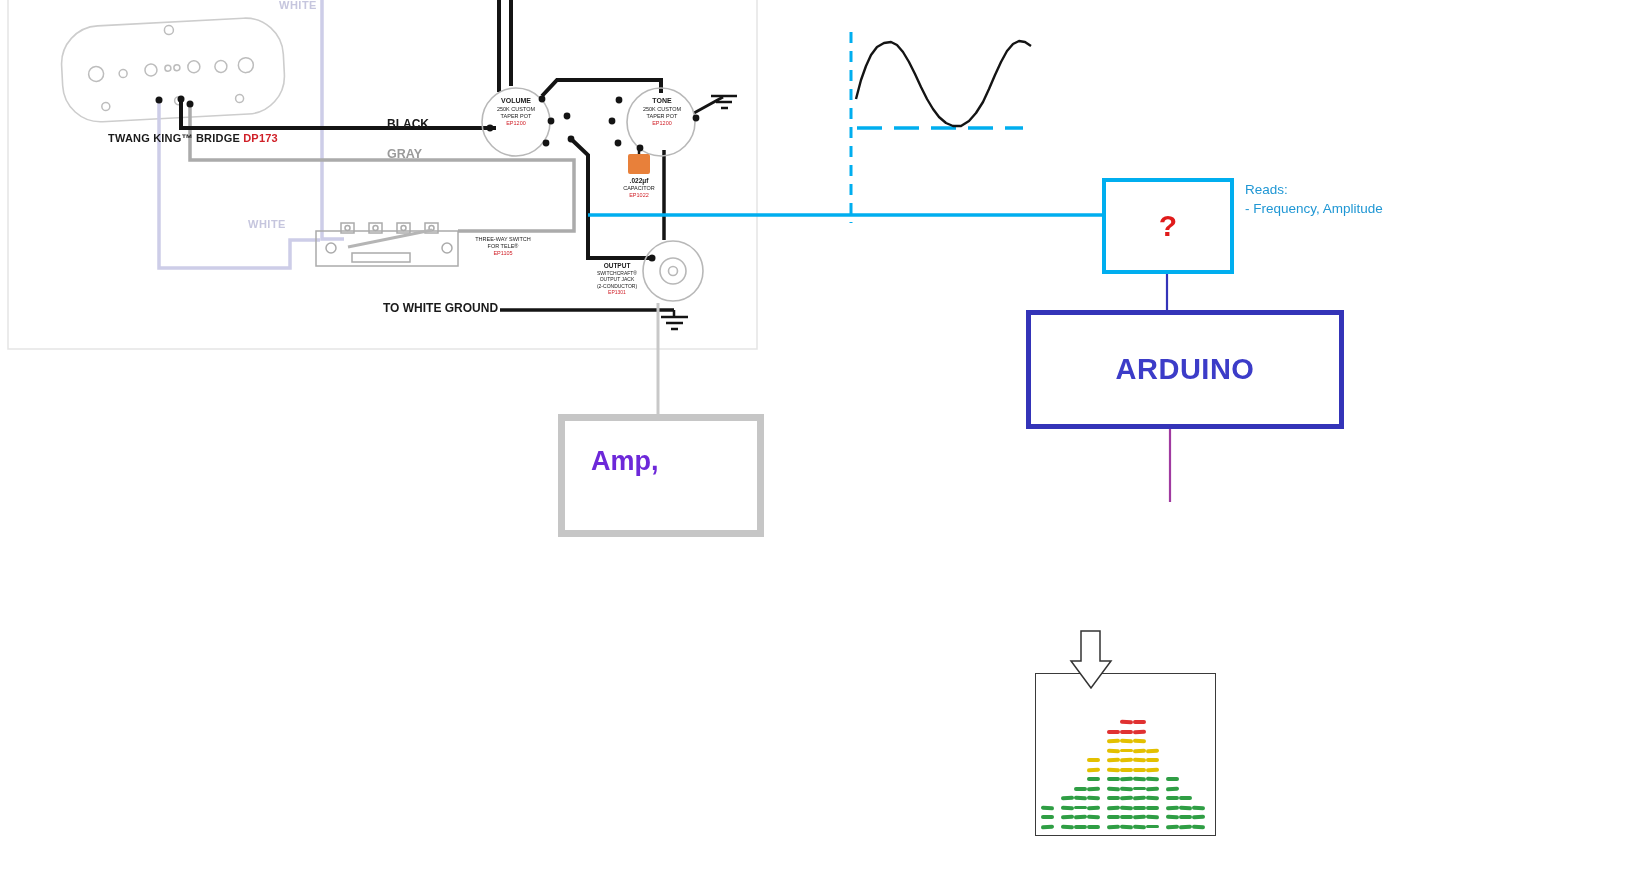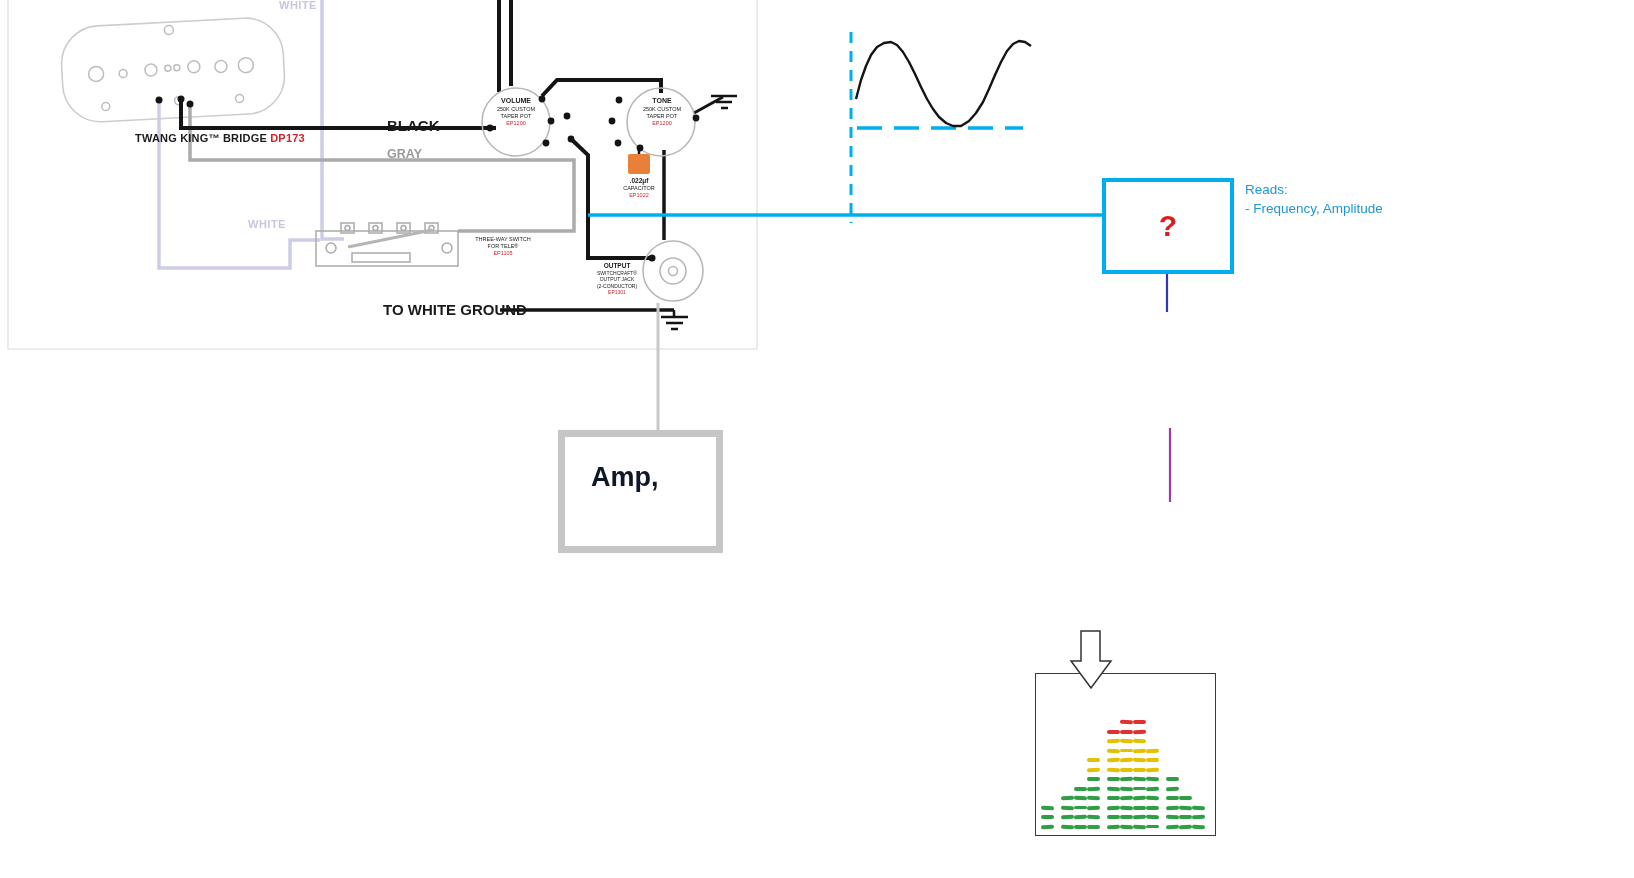--- a/index.html
+++ b/index.html
@@ -3,32 +3,32 @@
 <meta charset="utf-8">
 <style>
   * { margin:0; padding:0; box-sizing:border-box; }
   html,body { background:#ffffff; font-family:"Liberation Sans", sans-serif; }
   #canvas { position:relative; width:1634px; height:878px; background:#ffffff; overflow:hidden; }
   svg.layer { position:absolute; left:0; top:0; z-index:0; }
   .lbl { position:absolute; white-space:nowrap; z-index:1; }
   .lavender { color:#c6c6de; font-weight:bold; font-size:11px; letter-spacing:.5px; }
   .pickup-title { font-weight:bold; font-size:11px; color:#1a1a1a; letter-spacing:.2px; }
   .part-red { color:#d02028; }
-  .wire-black-lbl { font-weight:bold; font-size:15px; color:#1a1a1a; }
+  .wire-black-lbl { font-weight:bold; font-size:12px; color:#1a1a1a; }
   .wire-gray-lbl { font-weight:bold; font-size:12.5px; color:#9a9a9a; }
   .comp-lbl { position:absolute; text-align:center; z-index:1; line-height:1.25; color:#1a1a1a; }
   .comp-name { font-weight:bold; font-size:7px; }
   .comp-name-sm { font-weight:bold; font-size:6.5px; }
   .comp-spec { font-size:5.5px; }
   .comp-spec-xs { font-size:5px; }
   .comp-part { font-size:5.5px; color:#d02028; }
   .comp-part-xs { font-size:5px; color:#d02028; }
   .box { position:absolute; background:#ffffff; z-index:1; }
-  .amp-box { left:558px; top:430px; width:165px; height:123px; border:7px solid #c6c6c6;
-             padding:18px 0 0 26px; color:#0f172a; font-weight:bold; font-size:27px; line-height:44px; }
+  .amp-box { left:558px; top:414px; width:206px; height:123px; border:7px solid #c6c6c6;
+             padding:18px 0 0 26px; color:#6d28d9; font-weight:bold; font-size:27px; line-height:44px; }
   .q-box { left:1102px; top:178px; width:132px; height:96px; border:4px solid #00aeef;
            display:flex; align-items:center; justify-content:center;
            color:#e01b1b; font-weight:bold; font-size:30px; }
   .reads { position:absolute; left:1245px; top:181px; color:#2097d4; font-size:13.5px; line-height:18.5px; z-index:1; }
   .arduino-box { left:1026px; top:310px; width:318px; height:119px; border:5px solid #3434b8;
                  display:flex; align-items:center; justify-content:center;
                  color:#3c3cc8; font-weight:bold; font-size:29px; letter-spacing:.5px; }
   .led-box { left:1032px; top:500px; width:356px; height:151px; border:5px solid #a03aa0;
              padding:33px 0 0 16px; color:#a03aa0; font-weight:bold; font-size:27px; }
   .display-box { left:1035px; top:673px; width:181px; height:163px; border:1.5px solid #3a3a3a; }
@@ -150,21 +150,21 @@
       <path d="M857,128 L1023,128" stroke-width="3.5" stroke-dasharray="25 12"></path>
     </g>
 
     <polyline points="856,99 861,80 866,66 871,55 877,47 884,43 891,42 897,45 903,52 909,62 915,74 921,87 927,99 933,109 939,117 946,123 953,126 961,126 969,121 976,113 983,102 989,89 995,75 1001,62 1007,51 1013,44 1019,41 1025,42 1031,46" stroke="#141414" stroke-width="2.4" fill="none" stroke-linejoin="round"></polyline>
 
     <path d="M1167,273 L1167,312" stroke="#3434b8" stroke-width="2.2" fill="none"></path>
     <path d="M1170,428 L1170,502" stroke="#a03aa0" stroke-width="2.2" fill="none"></path>
   </svg>
 
   <div class="lbl lavender" style="left:279px; top:-1px;">WHITE</div>
-  <div class="lbl pickup-title" style="left:108px; top:132px;margin-left:27px;">
+  <div class="lbl pickup-title" style="left:108px; top:132px;">
     <span>TWANG KING™ BRIDGE</span>
     <span class="part-red">DP173</span>
   </div>
   <div class="lbl wire-black-lbl" style="left:387px; top:117px;">BLACK</div>
   <div class="lbl wire-gray-lbl" style="left:387px; top:147px;">GRAY</div>
   <div class="lbl lavender" style="left:248px; top:218px;">WHITE</div>
   <div class="lbl wire-black-lbl" style="left:383px; top:301px;">TO WHITE GROUND</div>
 
   <div class="comp-lbl" style="left:484px; top:97px; width:64px;">
     <div class="comp-name">VOLUME</div>
@@ -205,20 +205,23 @@
   </div>
 
   <div class="box q-box">
     <span>?</span>
   </div>
   <div class="reads">
     <div>Reads:</div>
     <div>- Frequency, Amplitude</div>
   </div>
 
+  <div class="box arduino-box">
+    <span>ARDUINO</span>
+  </div>
 
 
   <div class="box display-box">
     <div class="spectrum">
         <span class="dash" style="background: rgb(47, 158, 68); left: 5px; bottom: 7px; transform: rotate(-4deg);"></span>
         <span class="dash" style="background: rgb(47, 158, 68); left: 5px; bottom: 16.5px; transform: rotate(0deg);"></span>
         <span class="dash" style="background: rgb(47, 158, 68); left: 5px; bottom: 26px; transform: rotate(4deg);"></span>
         <span class="dash" style="background: rgb(47, 158, 68); left: 25px; bottom: 7px; transform: rotate(3deg);"></span>
         <span class="dash" style="background: rgb(47, 158, 68); left: 25px; bottom: 16.5px; transform: rotate(-2deg);"></span>
         <span class="dash" style="background: rgb(47, 158, 68); left: 25px; bottom: 26px; transform: rotate(2deg);"></span>

